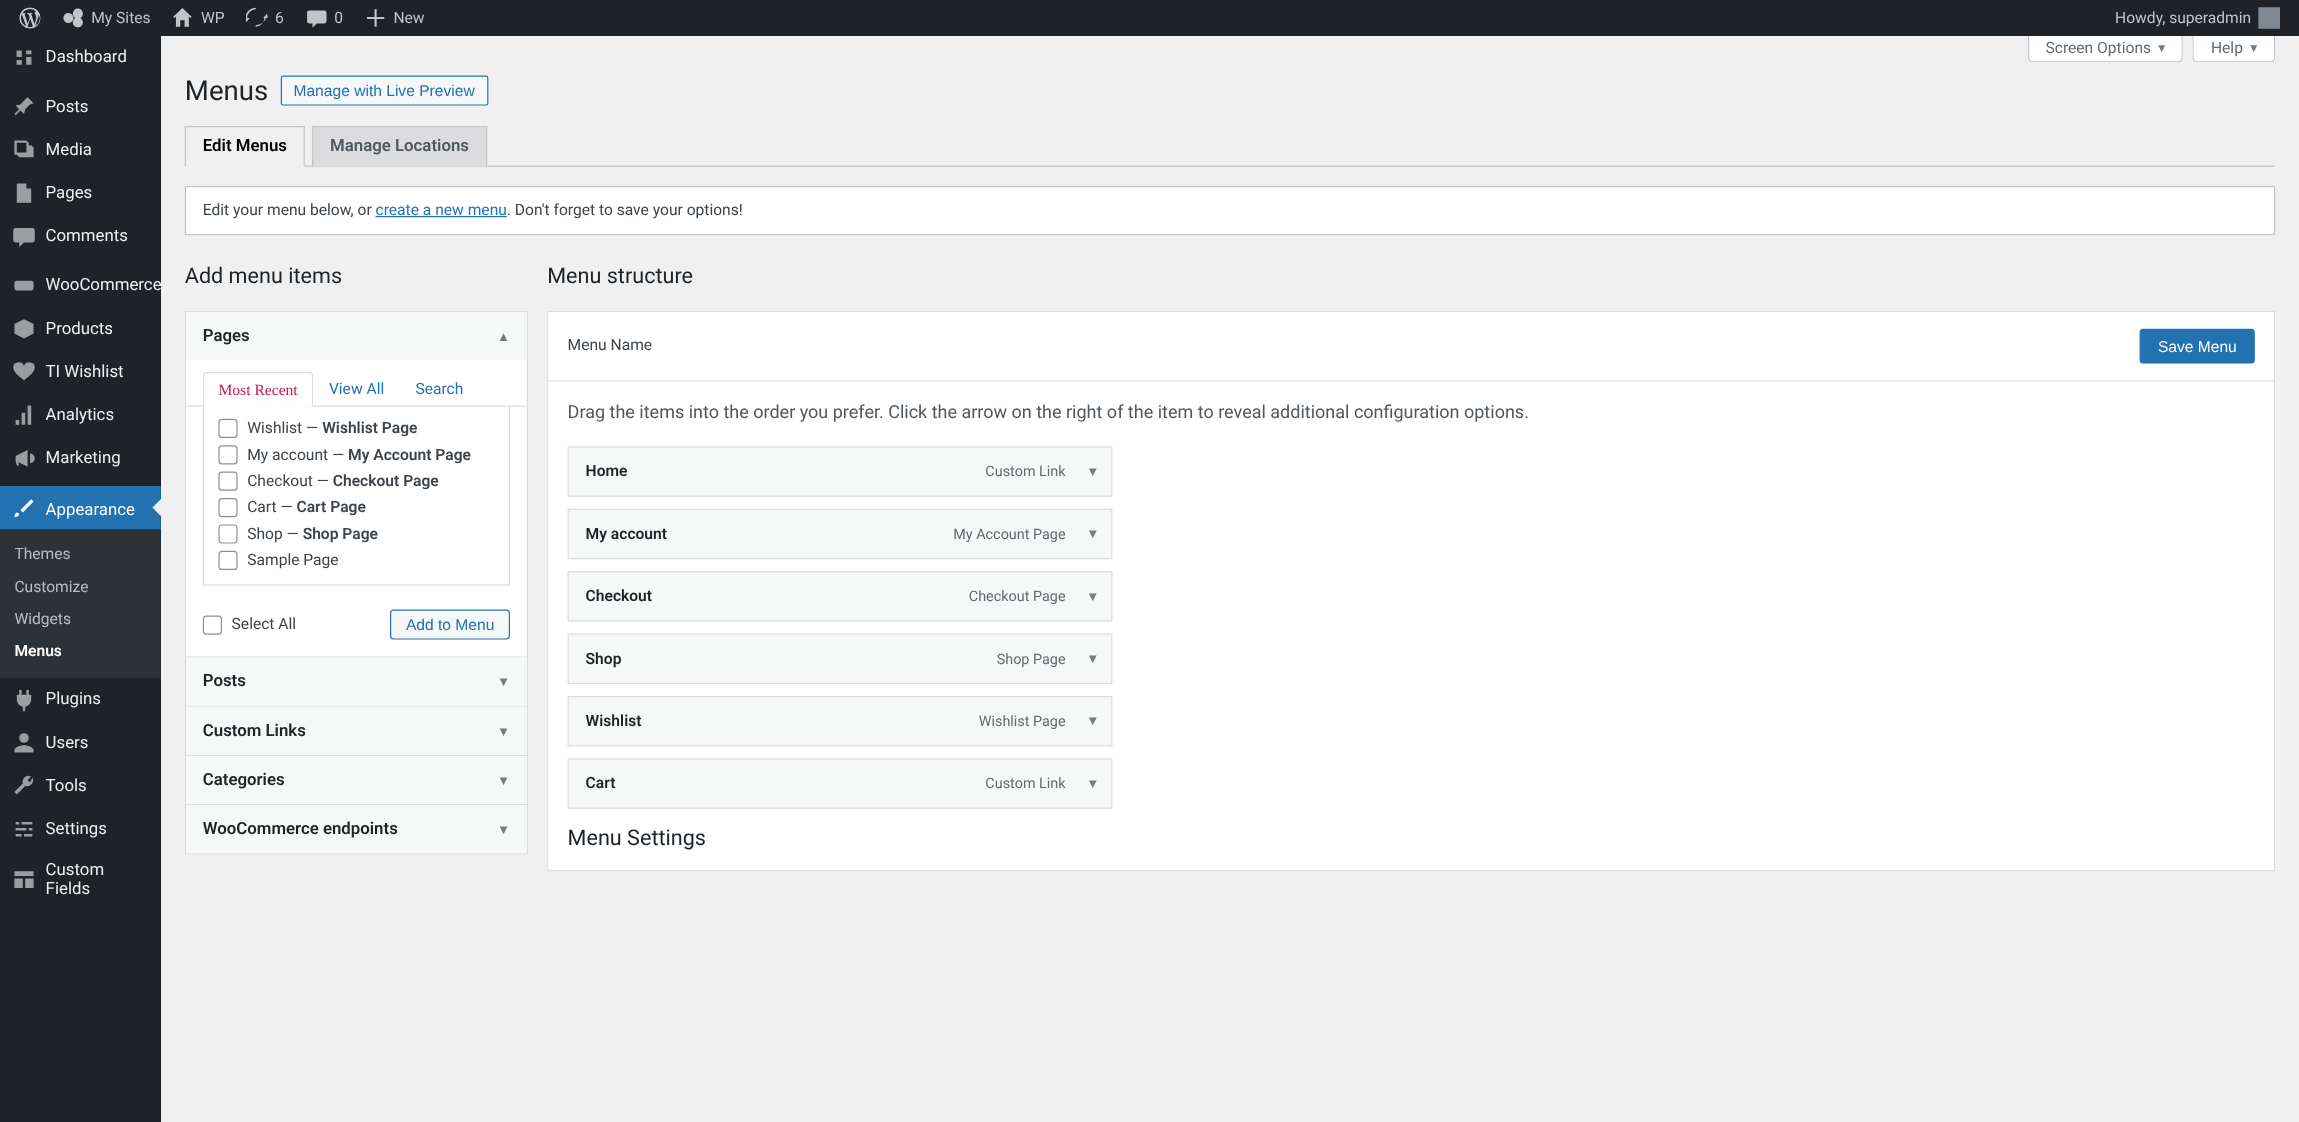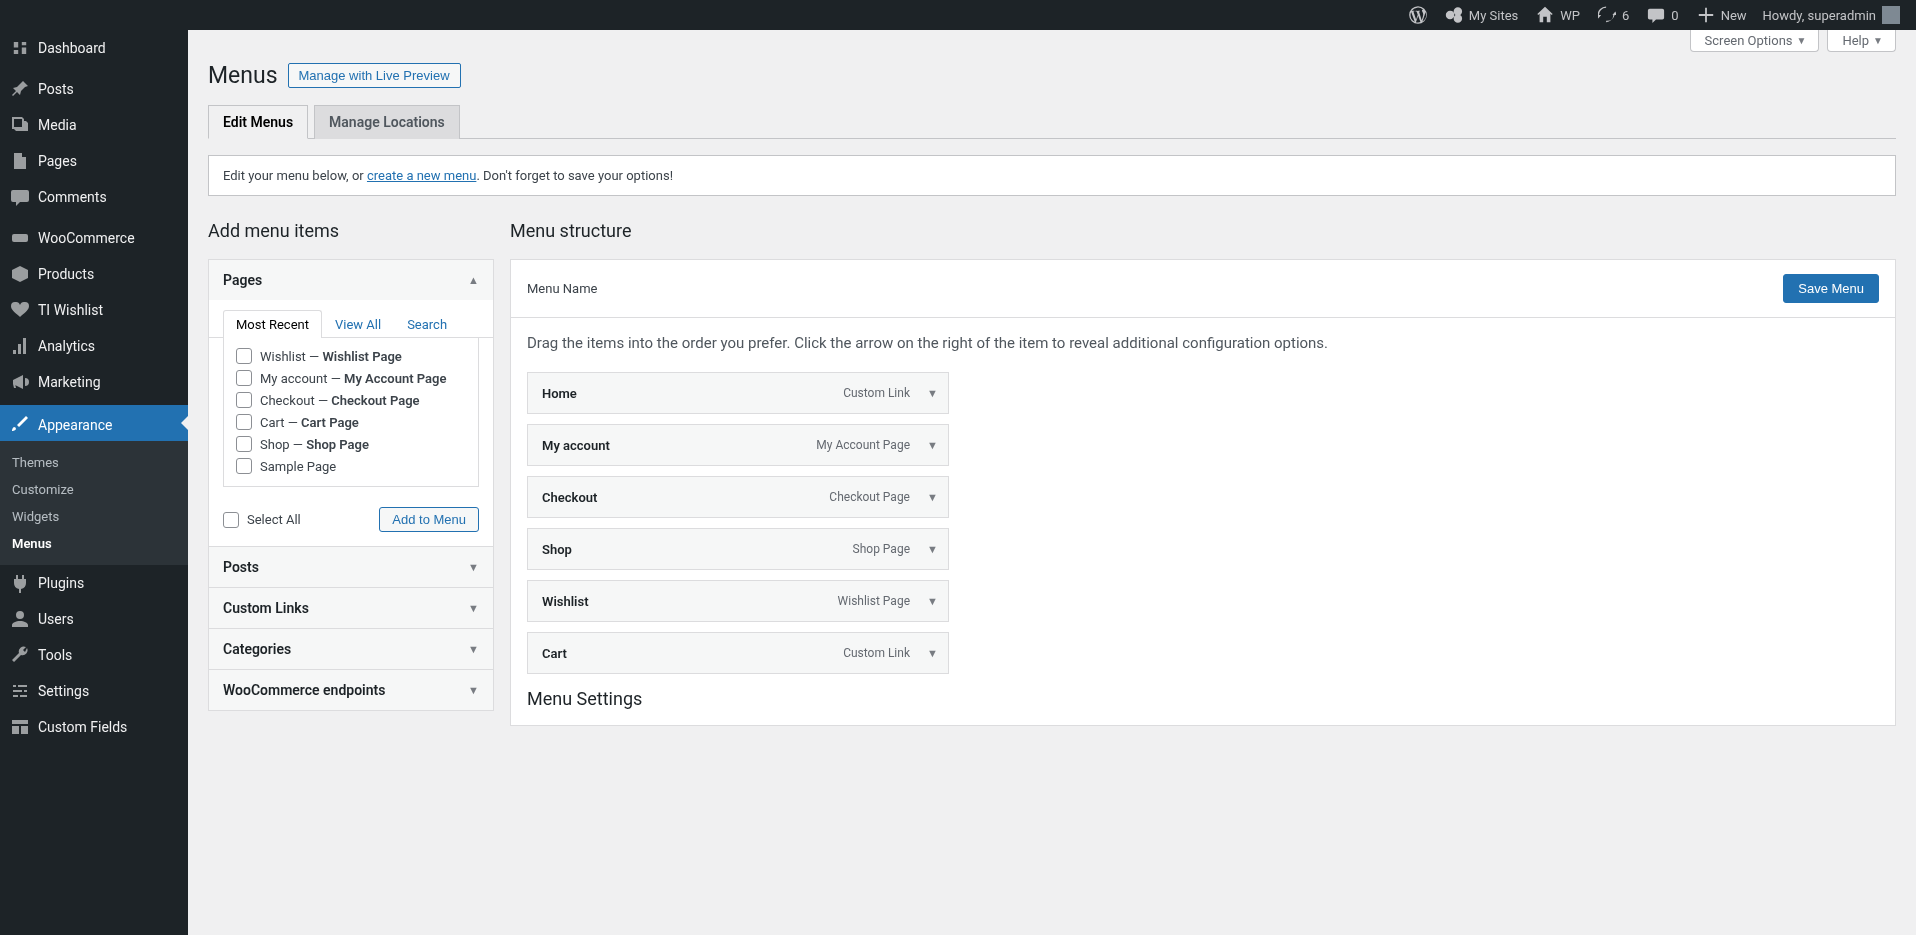--- a/index.html
+++ b/index.html
@@ -1,27 +1,27 @@
 <!DOCTYPE html>
 <html><head>
 <meta charset="utf-8">
 <style>
 * { box-sizing: border-box; margin: 0; padding: 0; }
 body { font-family: -apple-system, BlinkMacSystemFont, "Segoe UI", Roboto, sans-serif; font-size: 13px; color: #3c434a; background: #f0f0f1; overflow: hidden; }
 
 
-.adminbar { background: #1d2327; color: #c3c4c7; height: 30px; display: flex; align-items: center; justify-content: flex-end; padding: 0 8px; font-size: 13px; }
+.adminbar { background: #1d2327; color: #c3c4c7; height: 30px; display: flex; align-items: center; justify-content: space-between; padding: 0 8px; font-size: 13px; }
 .adminbar-left, .adminbar-right { display: flex; align-items: center; gap: 2px; }
 .adminbar-item { display: flex; align-items: center; gap: 6px; padding: 0 8px; height: 30px; cursor: pointer; color: #c3c4c7; }
 .adminbar-icon { width: 18px; height: 18px; display: inline-flex; align-items: center; justify-content: center; }
 .avatar-square { width: 18px; height: 18px; background: #7e8993; }
 
 
 .wrap { display: flex; height: calc(100vh - 30px); }
-.sidebar { width: 188px; background: #1d2327; color: #fff; flex-shrink: 0; overflow-y: auto; }
+.sidebar { width: 134px; background: #1d2327; color: #fff; flex-shrink: 0; overflow-y: auto; }
 .content { flex: 1; padding: 0 20px 40px; overflow-y: auto; position: relative; }
 
 
 .menu-item { display: flex; align-items: center; gap: 8px; padding: 8px 10px; color: #f0f0f1; font-size: 14px; cursor: pointer; position: relative; }
 .menu-item.current { background: #2271b1; color: #fff; align-items: flex-end; }
 .menu-item.current::after { content: ""; position: absolute; right: -1px; top: 50%; transform: translateY(-50%); border: 8px solid transparent; border-right-color: #f0f0f1; }
 .menu-icon { width: 20px; height: 20px; display: inline-flex; align-items: center; justify-content: center; flex-shrink: 0; opacity: .6; }
 .menu-item.current .menu-icon { opacity: 1; }
 .menu-sep { height: 5px; }
 .submenu { background: #2c3338; padding: 8px 0; }
@@ -57,21 +57,21 @@
 .accordion { border: 1px solid #dcdcde; background: #fff; }
 .acc-section { border-bottom: 1px solid #dcdcde; }
 .acc-section:last-child { border-bottom: none; }
 .acc-header { background: #f6f7f7; padding: 12px 14px; font-size: 14px; font-weight: 600; color: #1d2327; display: flex; justify-content: space-between; align-items: center; cursor: pointer; }
 .acc-header .tri { font-size: 11px; color: #787c82; }
 .acc-body { padding: 0; }
 
 
 .inner-tabs { display: flex; border-bottom: 1px solid #dcdcde; padding: 10px 14px 0; gap: 0; }
 .inner-tab { padding: 6px 12px; font-size: 13px; color: #2271b1; cursor: pointer; border: 1px solid transparent; border-bottom: none; margin-bottom: -1px; }
-.inner-tab.active { border-color: #dcdcde; background: #fff; color: #000000; border-radius: 3px 3px 0 0; }
+.inner-tab.active { border-color: #dcdcde; background: #fff; color: #be185d; border-radius: 3px 3px 0 0; font-family: Liberation Serif, serif; }
 
 .page-list-box { border: 1px solid #dcdcde; margin: 0 14px 10px; border-top: none; padding: 10px 12px 12px; }
 .page-list { display: flex; flex-direction: column; gap: 6px; margin-bottom: 0; }
 .page-list label { display: flex; align-items: center; gap: 8px; font-size: 13px; color: #3c434a; cursor: pointer; }
 .page-list input[type=checkbox] { width: 16px; height: 16px; border: 1px solid #8c8f94; border-radius: 3px; appearance: none; background: #fff; cursor: pointer; }
 .page-list .bold { font-weight: 600; }
 .acc-footer { display: flex; justify-content: space-between; align-items: center; padding: 10px 14px 14px; }
 .acc-footer label { display: flex; align-items: center; gap: 8px; font-size: 13px; cursor: pointer; }
 .acc-footer input[type=checkbox] { width: 16px; height: 16px; border: 1px solid #8c8f94; border-radius: 3px; appearance: none; background: #fff; cursor: pointer; }
 .btn-secondary { border: 1px solid #2271b1; color: #2271b1; background: #f6f7f7; padding: 4px 12px; font-size: 13px; border-radius: 3px; cursor: pointer; }
@@ -80,21 +80,21 @@
 .menu-edit { border: 1px solid #dcdcde; background: #fff; }
 .menu-edit-header, .menu-edit-footer { background: #fff; padding: 14px 16px; display: flex; align-items: center; gap: 12px; border-bottom: 1px solid #dcdcde; }
 .menu-name-label { font-size: 13px; color: #3c434a; }
 .menu-name-input { border: 1px solid #8c8f94; padding: 6px 8px; font-size: 14px; width: 270px; border-radius: 3px; }
 .spacer { flex: 1; }
 .btn-primary { background: #2271b1; color: #fff; border: 1px solid #2271b1; padding: 6px 14px; font-size: 13px; border-radius: 3px; cursor: pointer; }
 .post-body { padding: 16px; background: #fff; }
 .drag-instructions { font-size: 15px; color: #50575e; margin-bottom: 20px; }
 
 
-.menu-structure-list { width: 422px; text-align: right; }
+.menu-structure-list { width: 454px; text-align: right; }
 .ms-item { border: 1px solid #dcdcde; background: #f6f7f7; height: 42px; display: flex; align-items: center; justify-content: space-between; padding: 0 38px 0 14px; margin-bottom: 10px; cursor: move; position: relative; }
 .ms-item-title { font-size: 13px; font-weight: 600; color: #1d2327; }
 .ms-item-type { font-size: 12px; color: #646970; }
 .ms-item-tri { position: absolute; right: 10px; top: 50%; transform: translateY(-50%); color: #787c82; font-size: 11px; cursor: pointer; }
 
 h3.settings { font-size: 18px; font-weight: 400; color: #1d2327; margin-top: 14px; }
 
 
 svg { fill: currentColor; }
 </style>

